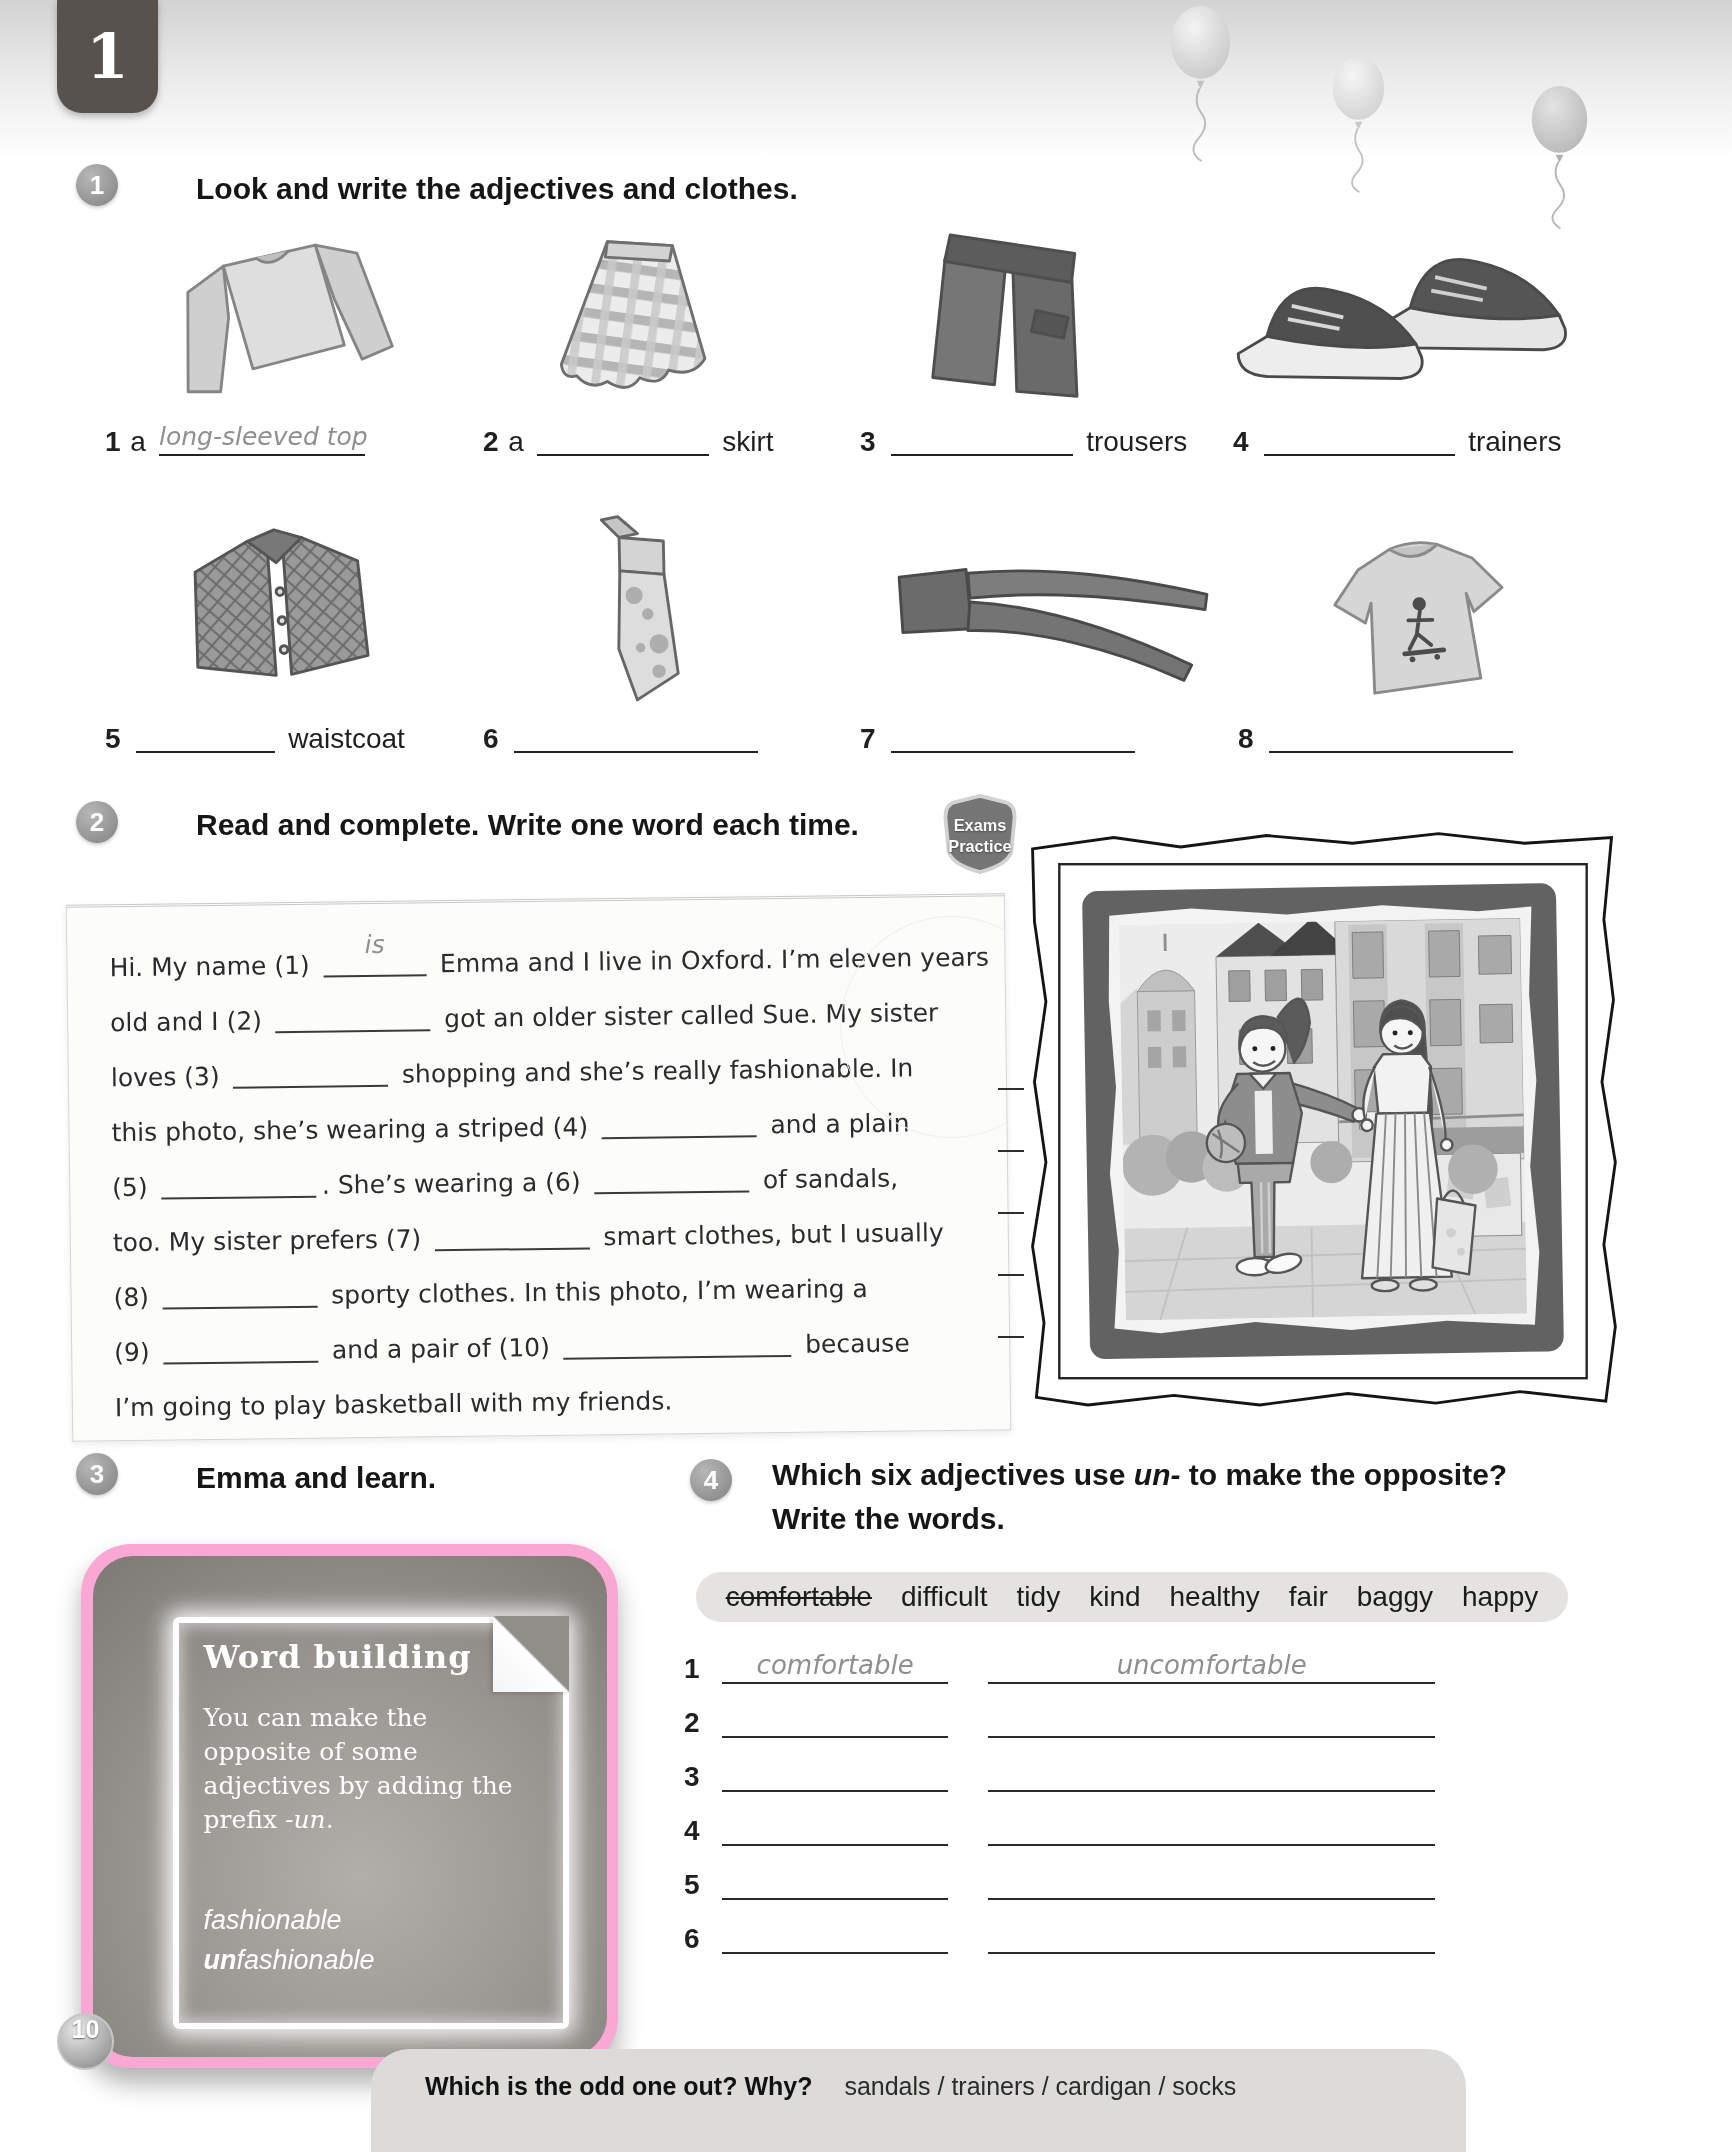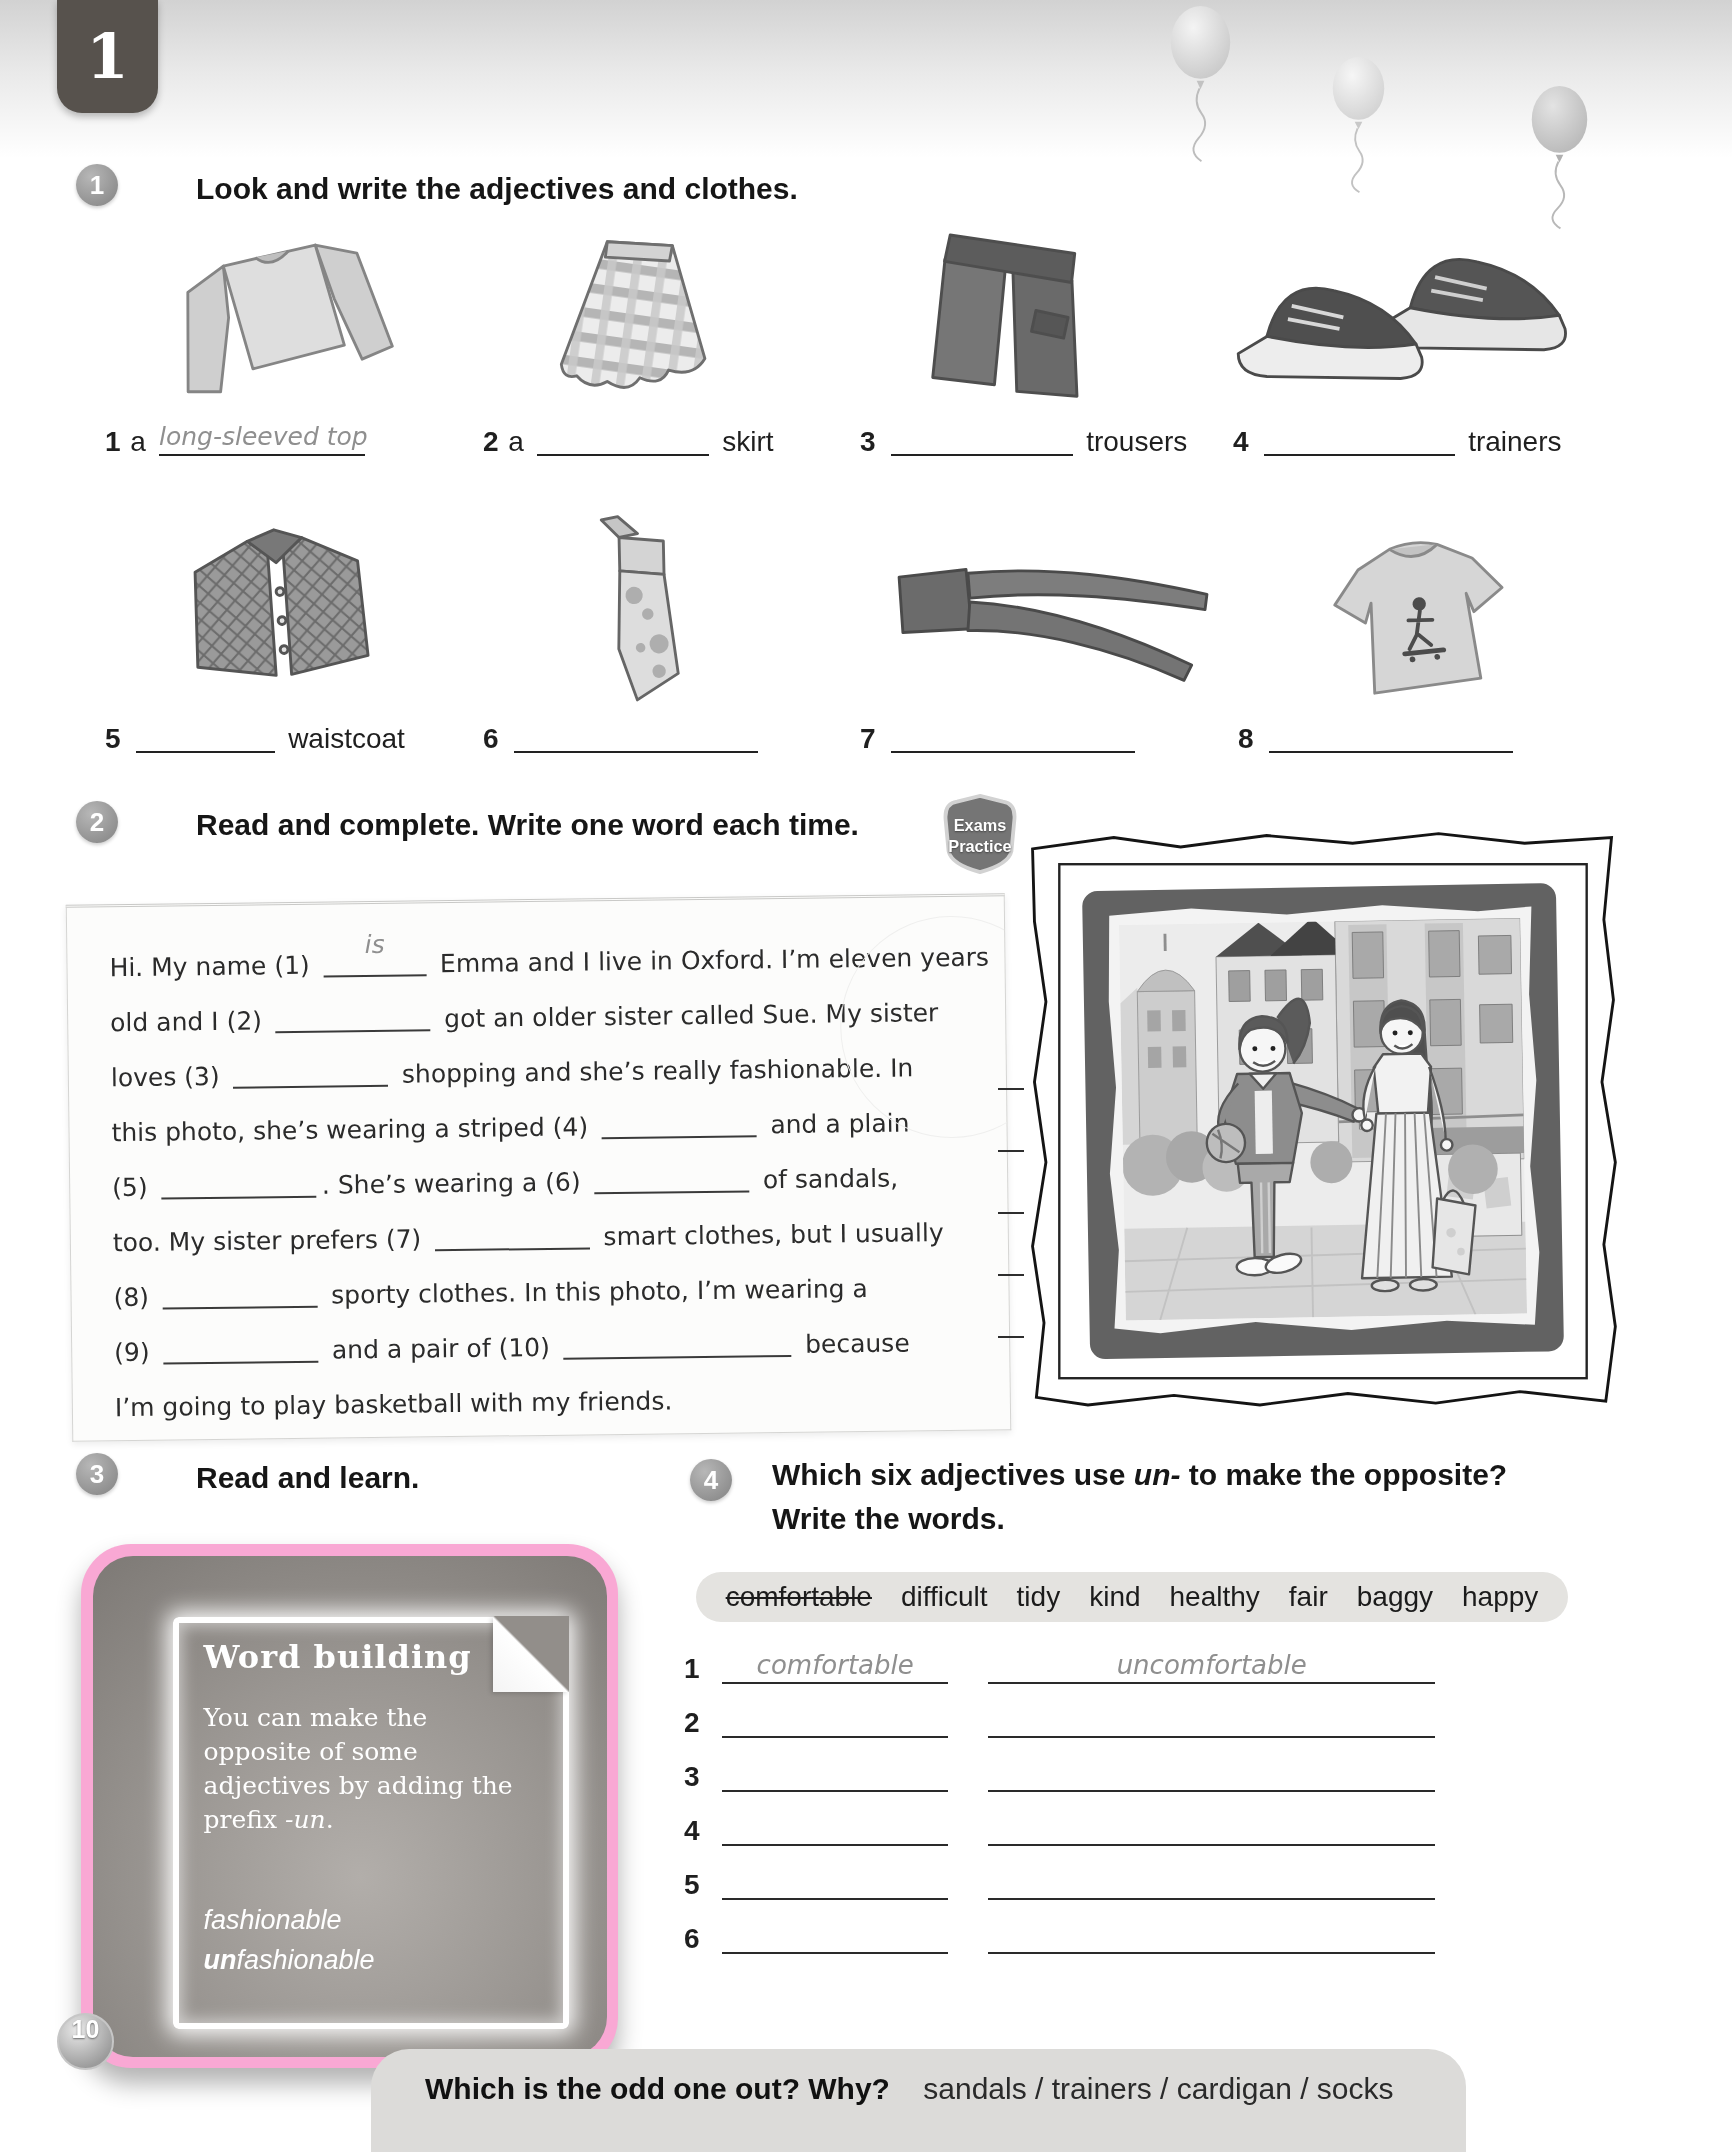--- a/index.html
+++ b/index.html
@@ -82,21 +82,21 @@
   .ans-line{display:inline-block;border-bottom:2.9px solid #2a2a2a;height:31px;position:relative;vertical-align:-5.7px;}
   .ans-line.l1{width:226px;margin-left:5.7px;}
   .ans-line.l2{width:447px;margin-left:40px;}
   .ans-line .hand{font-size:26px;bottom:1.9px;}
   
   .page-circle{position:absolute;left:57px;top:2013px;width:57px;height:57px;border-radius:50%;
                background:radial-gradient(circle at 35% 28%,#e9e9e9,#9b9b9b 75%);border:2.9px solid #c6c6c6;
                box-sizing:border-box;display:flex;align-items:flex-start;justify-content:center;
                color:#fff;font-weight:bold;font-size:25px;text-shadow:0 1px 1.9px #6a6a6a;}
   .foot-box{position:absolute;left:371px;top:2049px;width:1095px;height:103px;background:#dcdbd9;
-            border-radius:38px 38px 0 0;padding:23px 0 0 54px;box-sizing:border-box;font-size:30px;}
+            border-radius:38px 38px 0 0;padding:23px 0 0 54px;box-sizing:border-box;font-size:25px;}
   .foot-box .b{font-weight:bold;color:#111;margin-right:25px;}
   .foot-box .opts{color:#2a2a2a;}
 </style>
 </head>
 <body>
 
 <div id="page">
   <div class="top-bg"></div>
 
   <svg class="balloon" style="left:1164px;top:3.8px;" width="73" height="163" viewBox="0 0 76 170">
@@ -408,21 +408,21 @@
               <circle cx="456" cy="448" r="4" fill="#cfcfcf" stroke="none"></circle>
           </g>
         </g>
       </g>
     </svg>
   </div>
 
   <div class="ex-circle" style="left:76px;top:1453px;">
     <span>3</span>
     </div>
-  <div class="ex-head" style="left:196px;top:1461px;">Read and learn.</div>
+  <div class="ex-head" style="left:196px;top:1461px;">Emma and learn.</div>
 
   <div class="wb-outer">
     <div class="wb-inner">
       <div class="wb-note">
         <div class="wb-fold"></div>
         <div class="wb-title">Word building</div>
         <div class="wb-body">
           <span>You can make the opposite of some adjectives by adding the prefix </span><span class="it">-un</span><span>.</span>
         </div>
         <div class="wb-ex">

